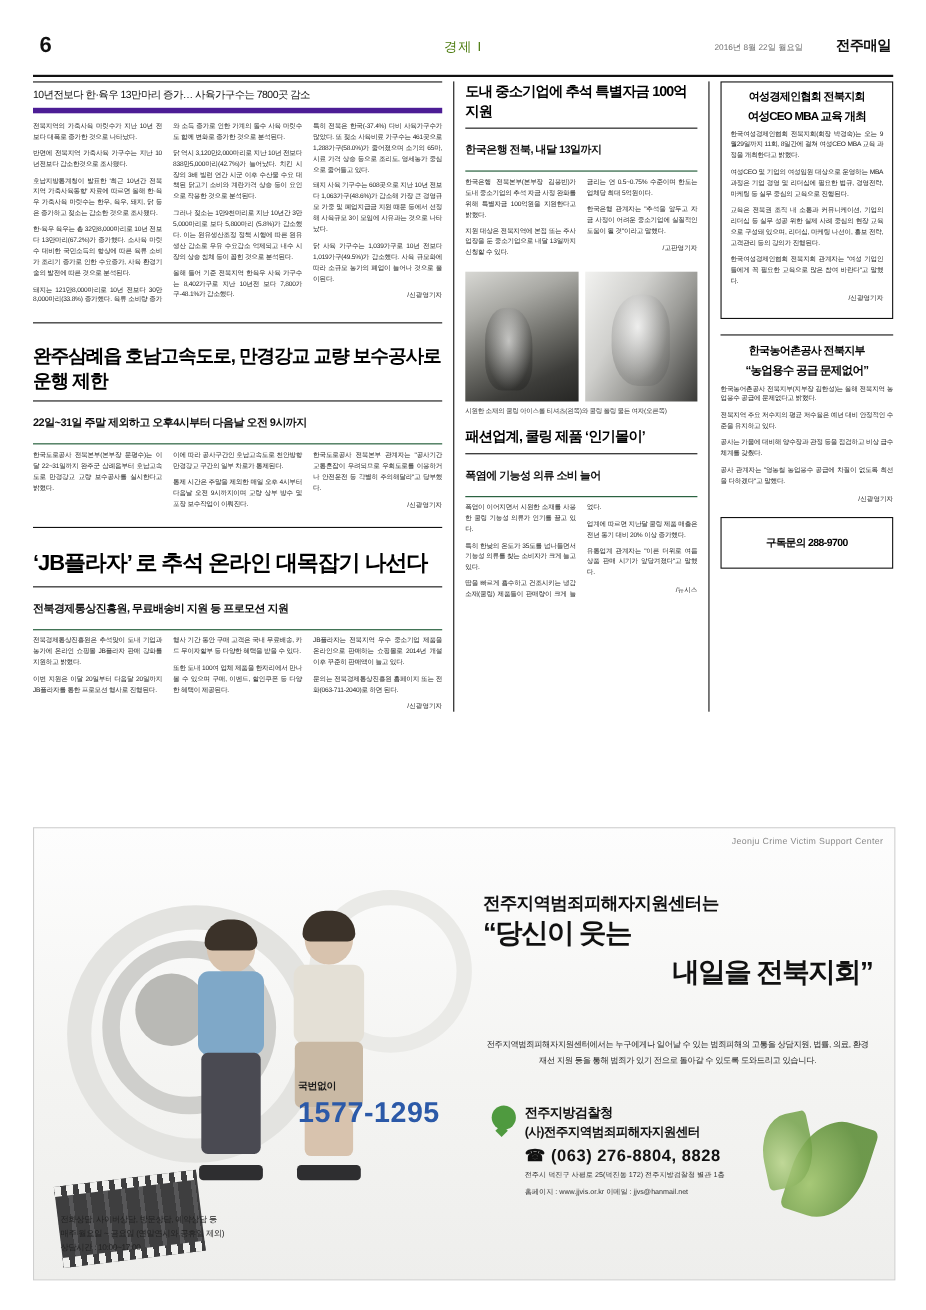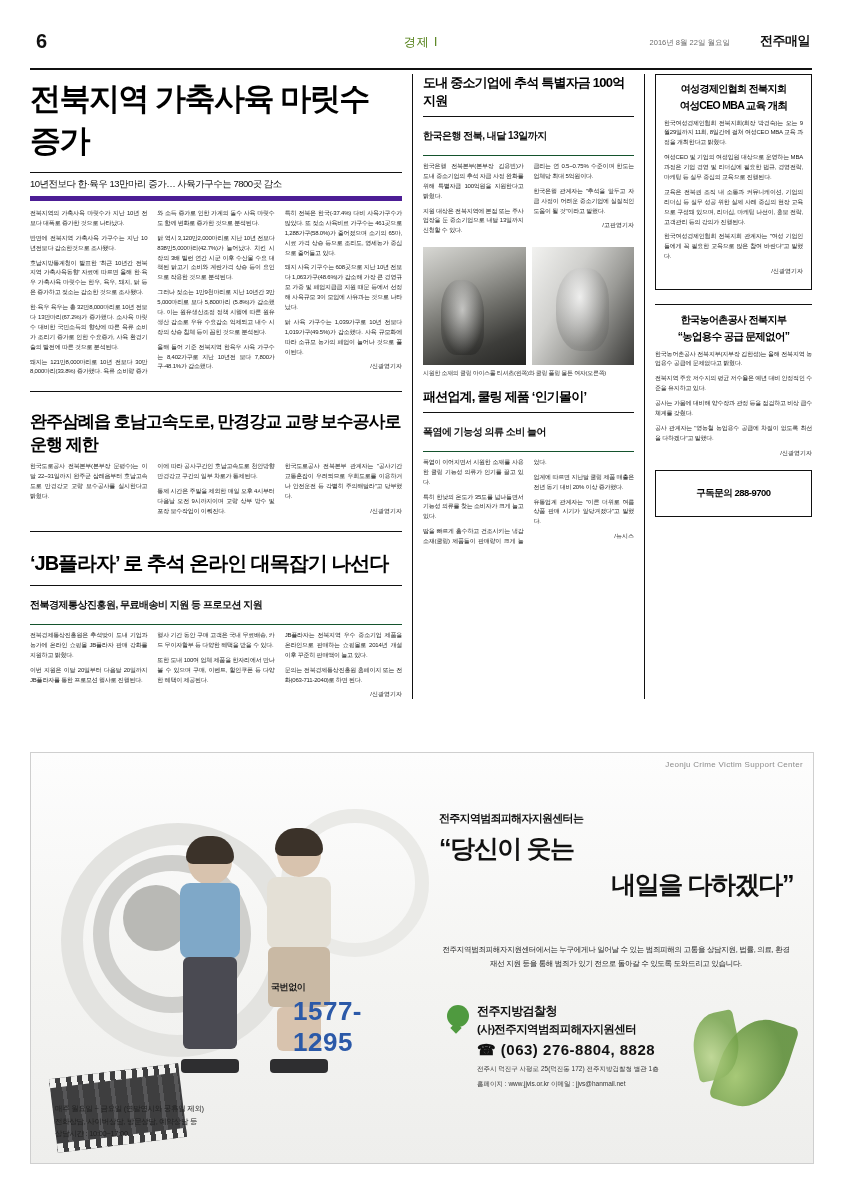--- a/index.html
+++ b/index.html
@@ -76,24 +76,24 @@
   .kidB .legs{position:absolute;top:116px;left:50%;transform:translateX(-50%);width:62px;height:60px;background:#c9b9a4;border-radius:6px;}
   .kidB .shin{position:absolute;top:176px;left:50%;transform:translateX(-50%);width:44px;height:44px;background:#d8c3ae;border-radius:6px;}
   .shoes{position:absolute;bottom:0;left:50%;transform:translateX(-50%);width:58px;height:14px;background:#2e2e30;border-radius:4px;}
   .film{position:absolute;left:22px;bottom:18px;width:130px;height:74px;
     background:repeating-linear-gradient(90deg,#2f2f31 0 12px,#4a4a4c 12px 16px);transform:rotate(-7deg);opacity:.92;}
   .film:before,.film:after{content:"";position:absolute;left:0;right:0;height:9px;
     background:repeating-linear-gradient(90deg,#f0f0ee 0 6px,#2f2f31 6px 11px);}
   .film:before{top:0;} .film:after{bottom:0;}
   .phonebox{position:absolute;left:240px;top:228px;width:150px;}
   .phone-label{font-size:9px;color:#1a1a1a;font-weight:bold;letter-spacing:-0.4px;}
-  .phone-num{font-size:26px;color:#2b59a8;font-weight:bold;letter-spacing:0.5px;margin-top:2px;margin-left:22px;}
+  .phone-num{font-size:26px;color:#2b59a8;font-weight:bold;letter-spacing:0.5px;margin-top:2px;}
   .ad-foot{position:absolute;left:24px;bottom:22px;width:340px;font-size:7.5px;color:#222;line-height:1.7;letter-spacing:-0.3px;}
 
-  .ad-center-title{position:absolute;left:18px;top:58px;width:356px;text-align:left;font-size:11px;font-weight:bold;color:#111;letter-spacing:-0.7px;}
+  .ad-center-title{position:absolute;left:18px;top:58px;width:356px;text-align:left;font-size:16px;font-weight:bold;color:#111;letter-spacing:-0.7px;}
   .ad-quote{position:absolute;left:18px;top:78px;width:360px;font-size:25px;font-weight:bold;color:#111;letter-spacing:-1.4px;line-height:1.42;}
   .ad-quote .l2{display:block;text-align:right;padding-right:6px;}
   .ad-para{position:absolute;left:20px;top:190px;width:350px;font-size:7.5px;color:#222;line-height:1.8;text-align:center;letter-spacing:-0.3px;}
   .ad-org{position:absolute;left:56px;top:250px;width:330px;}
   .ad-org .o1{font-size:12px;font-weight:bold;color:#111;letter-spacing:-0.6px;}
   .ad-org .o2{font-size:11.5px;font-weight:bold;color:#111;letter-spacing:-0.6px;margin-top:2px;}
   .ad-org .o3{font-size:15px;font-weight:bold;color:#111;letter-spacing:0.5px;margin-top:4px;}
   .ad-org .o4{font-size:6.5px;color:#333;margin-top:5px;line-height:1.6;}
   .leaf{position:absolute;right:26px;bottom:54px;width:66px;height:92px;
     background:radial-gradient(ellipse at 30% 70%,#9fc46a,#5f8f3a 70%);border-radius:60% 8% 60% 8%;transform:rotate(18deg);opacity:.9;}
@@ -114,40 +114,40 @@
       <div class="issue-date">2016년 8월 22일 월요일</div>
       <div class="paper-name">전주매일</div>
     </div>
 
     <div class="body">
       <div class="colwrap">
 
         <div class="zoneA">
 
           <article>
-            <h1 class="head-main">전북지역 가축사육 마릿수 증가</h1>
             <div class="subhead">10년전보다 한·육우 13만마리 증가…  사육가구수는 7800곳 감소</div>
             <div class="cols3">
               <p class="body-text">전북지역의 가축사육 마릿수가 지난 10년 전보다 대폭로 증가한 것으로 나타났다.</p>
               <p class="body-text">반면에 전북지역 가축사육 가구수는 지난 10년전보다 감소한것으로 조사됐다.</p>
               <p class="body-text">호남지방통계청이 발표한 '최근 10년간 전북지역 가축사육동향' 자료에 따르면 올해 한·육우 가축사육 마릿수는 한우, 육우, 돼지, 닭 등은 증가하고 젖소는 감소한 것으로 조사됐다.</p>
               <p class="body-text">한·육우 육우는 총 32만8,000마리로 10년 전보다 13만마리(67.2%)가 증가했다. 소사육 마릿수 대비한 국민소득의 향상에 따른 육류 소비가 조리기 증가로 인한 수요증가, 사육 환경기술의 발전에 따른 것으로 분석된다.</p>
               <p class="body-text">돼지는 121만8,000마리로 10년 전보다 30만 8,000마리(33.8%) 증가했다. 육류 소비량 증가와 소득 증가로 인한 가계의 돌수 사육 마릿수도 함께 변화로 증가한 것으로 분석된다.</p>
               <p class="body-text">닭 역시 3,120만2,000마리로 지난 10년 전보다 838만5,000마리(42.7%)가 늘어났다. 치킨 시장의 3배 빌런 연간 시군 이후 수산물 수요 대책된 닭고기 소비와 계란가격 상승 등이 요인으로 작용한 것으로 분석된다.</p>
               <p class="body-text">그러나 젖소는 1만9천마리로 지난 10년간 3만5,000마리로 보다 5,800마리 (5.8%)가 감소했다. 이는 원유생산조정 정책 시행에 따른 원유 생산 감소로 우유 수요감소 억제되고 내수 시장의 상승 침체 등이 꼽힌 것으로 분석된다.</p>
               <p class="body-text">올해 들어 기준 전북지역 한육우 사육 가구수는 8,402가구로 지난 10년전 보다 7,800가구-48.1%가 감소했다.</p>
               <p class="body-text">특히 전북은 한국(-37.4%) 다비 사육가구수가 많았다. 또 젖소 사육비료 가구수는 461곳으로 1,288가구(58.0%)가 줄어졌으며 소기의 65마, 시료 가격 상승 등으로 조리도, 영세농가 중심으로 줄어들고 있다.</p>
               <p class="body-text">돼지 사육 기구수는 608곳으로 지난 10년 전보다 1,063가구(48.6%)가 감소해 가장 큰 경영규모 가중 및 폐업지급금 지원 때문 등에서 선정해 사육규모 3이 모임에 사유과는 것으로 나타났다.</p>
               <p class="body-text">닭 사육 가구수는 1,039가구로 10년 전보다 1,019가구(49.5%)가 감소했다. 사육 규모화에 따라 소규모 농가의 폐업이 늘어나 것으로 풀이된다.</p>
               <p class="byline">/신광영기자</p>
             </div>
           </article>
 
           <article class="rule-top" style="margin-top:14px;">
             <h2 class="head-mid">완주삼례읍 호남고속도로, 만경강교 교량 보수공사로 운행 제한</h2>
+            <div class="kicker-b">22일~31일 주말 제외하고 오후4시부터 다음날 오전 9시까지</div>
             <div class="cols3">
               <p class="body-text">한국도로공사 전북본부(본부장 문평수)는 이달 22~31일까지 완주군 삼례읍부터 호남고속도로 만경강교 교량 보수공사를 실시한다고 밝혔다.</p>
               <p class="body-text">이에 따라 공사구간인 호남고속도로 천안방향 만경강교 구간의 일부 차로가 통제된다.</p>
               <p class="body-text">통제 시간은 주말을 제외한 매일 오후 4시부터 다음날 오전 9시까지이며 교량 상부 방수 및 포장 보수작업이 이뤄진다.</p>
               <p class="body-text">한국도로공사 전북본부 관계자는 "공사기간 교통혼잡이 우려되므로 우회도로를 이용하거나 안전운전 등 각별히 주의해달라"고 당부했다.</p>
               <p class="byline">/신광영기자</p>
             </div>
           </article>
 
           <article class="rule-top" style="margin-top:14px;">
@@ -258,31 +258,31 @@
       </div>
 
       <div class="film"></div>
 
       <div class="phonebox">
         <div class="phone-label">국번없이</div>
         <div class="phone-num">1577-1295</div>
       </div>
 
       <div class="ad-foot">
+        <div>전화상담, 사이버상담, 방문상담, 예약상담 등</div>
         <div>매주 월요일 ~ 금요일 (연말연시와 공휴일 제외)</div>
-        <div>전화상담, 사이버상담, 방문상담, 예약상담 등</div>
         <div>상담시간 : 10:00~17:00</div>
       </div>
     </div>
 
     <div class="ad-right">
       <div class="ad-center-title">전주지역범죄피해자지원센터는</div>
       <div class="ad-quote">
         <span>“당신이 웃는</span>
-        <span class="l2">내일을 다하겠다”</span>
+        <span class="l2">내일을 전북지회”</span>
       </div>
       <div class="ad-para">전주지역범죄피해자지원센터에서는 누구에게나 일어날 수 있는 범죄피해의 고통을 상담지원, 법률, 의료, 환경재선 지원 등을 통해 범죄가 있기 전으로 돌아갈 수 있도록 도와드리고 있습니다.</div>
 
       <div class="speech"></div>
       <div class="ad-org">
         <div class="o1">전주지방검찰청</div>
         <div class="o2">(사)전주지역범죄피해자지원센터</div>
         <div class="o3">☎ (063) 276-8804, 8828</div>
         <div class="o4">전주시 덕진구 사평로 25(덕진동 172) 전주지방검찰청 별관 1층</div>
         <div class="o4">홈페이지 : www.jjvis.or.kr    이메일 : jjvs@hanmail.net</div>

